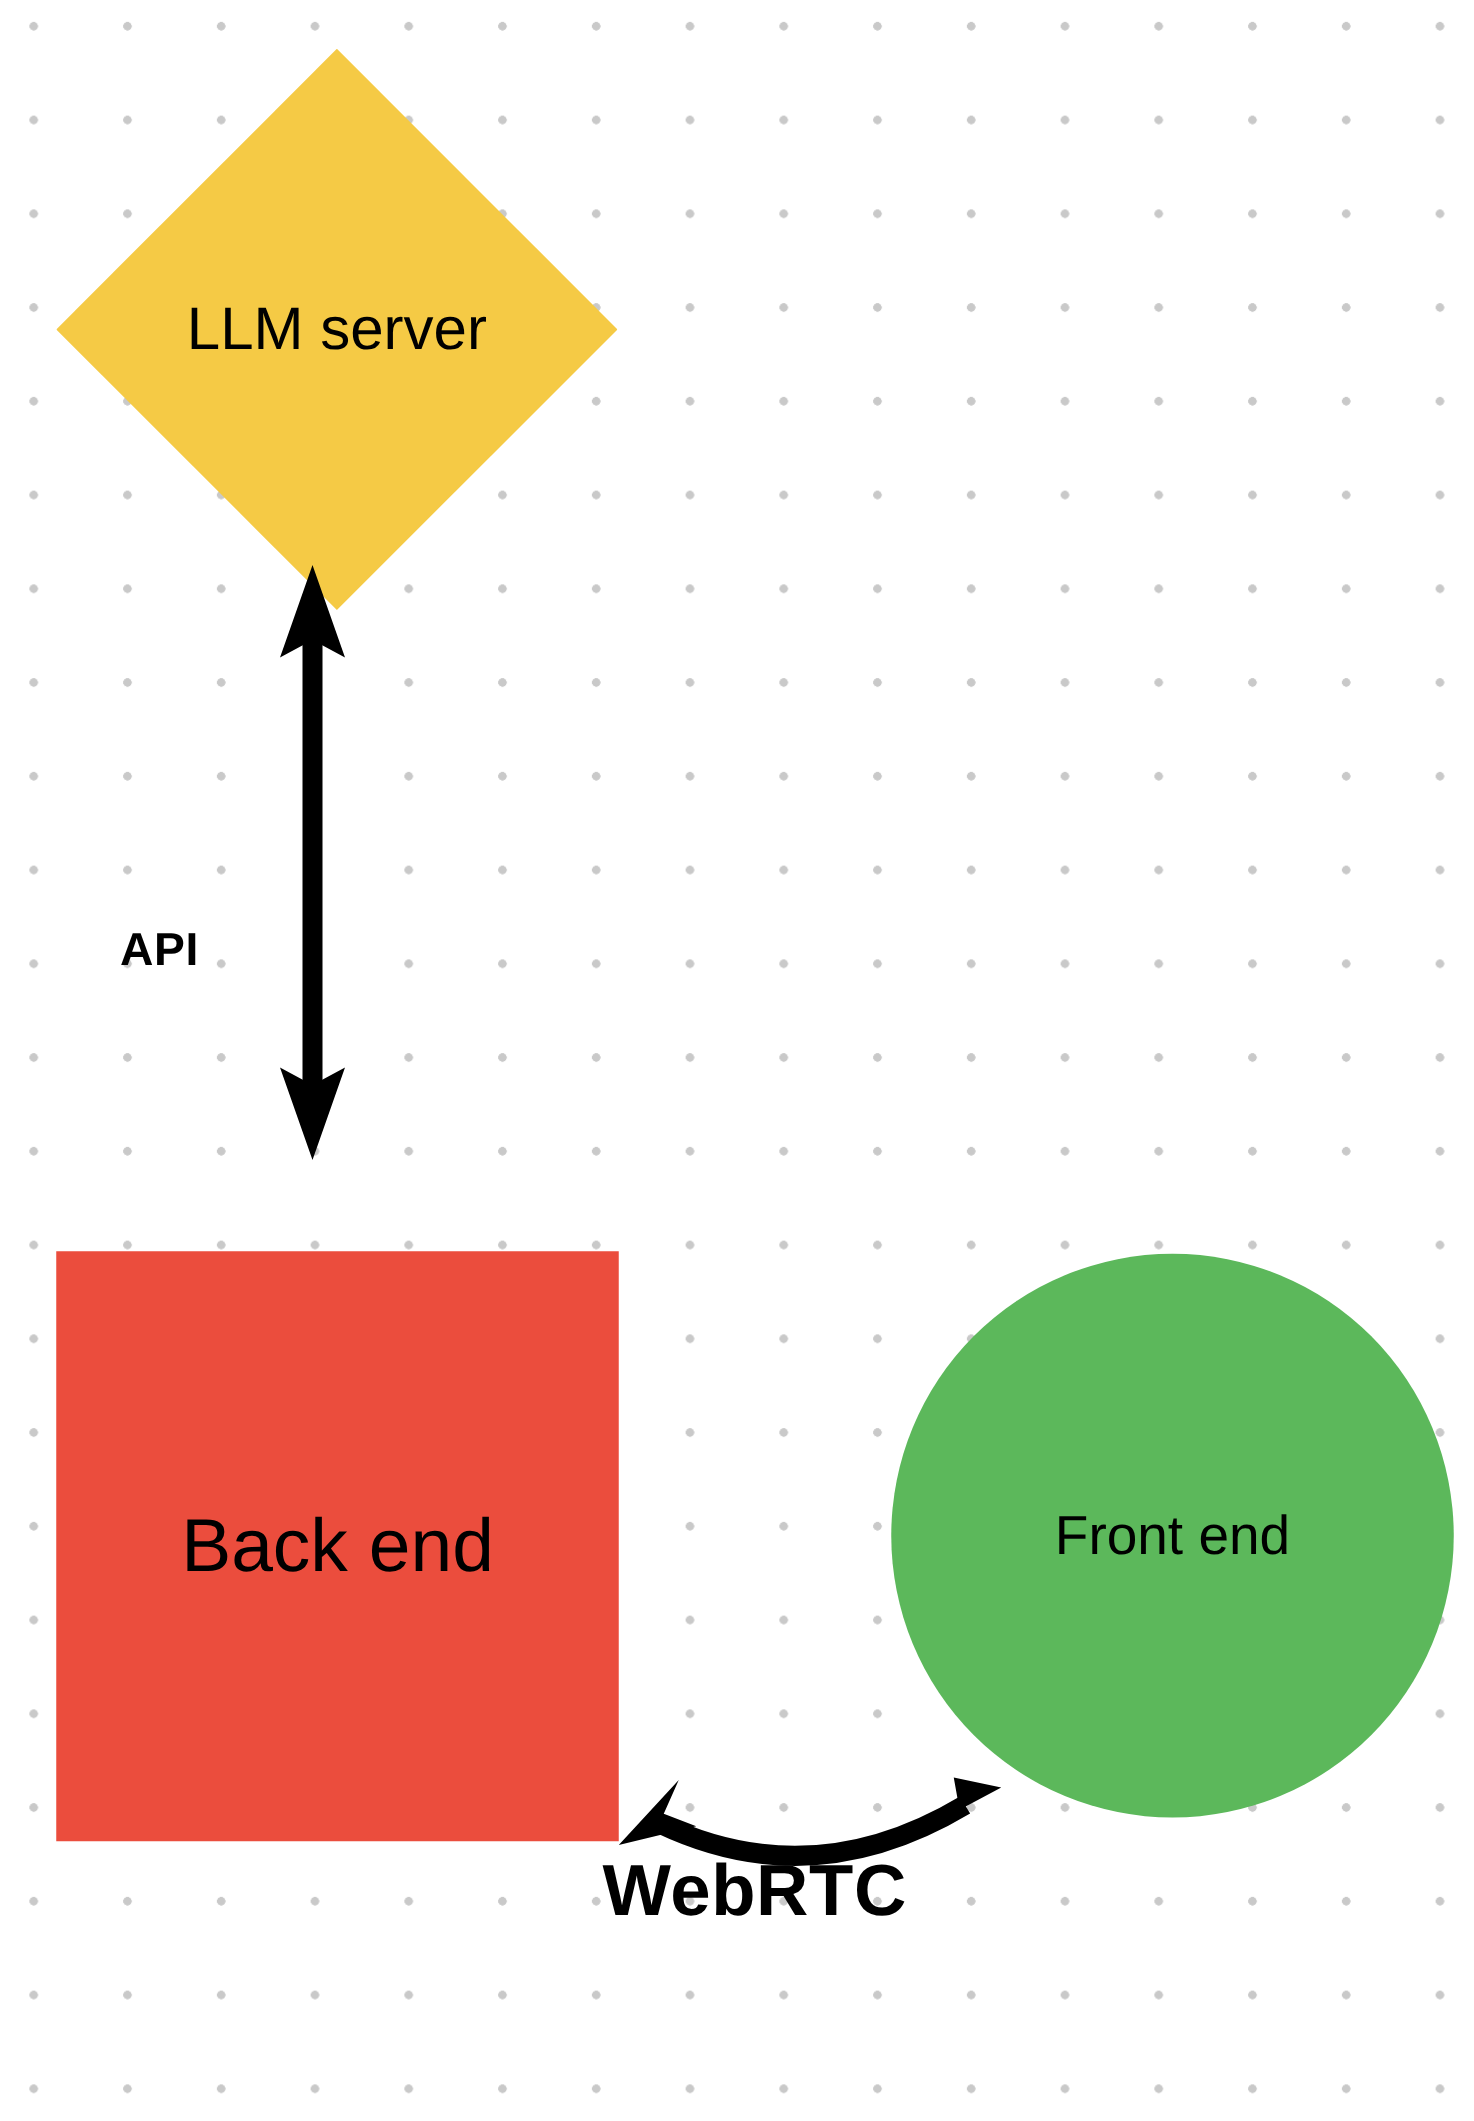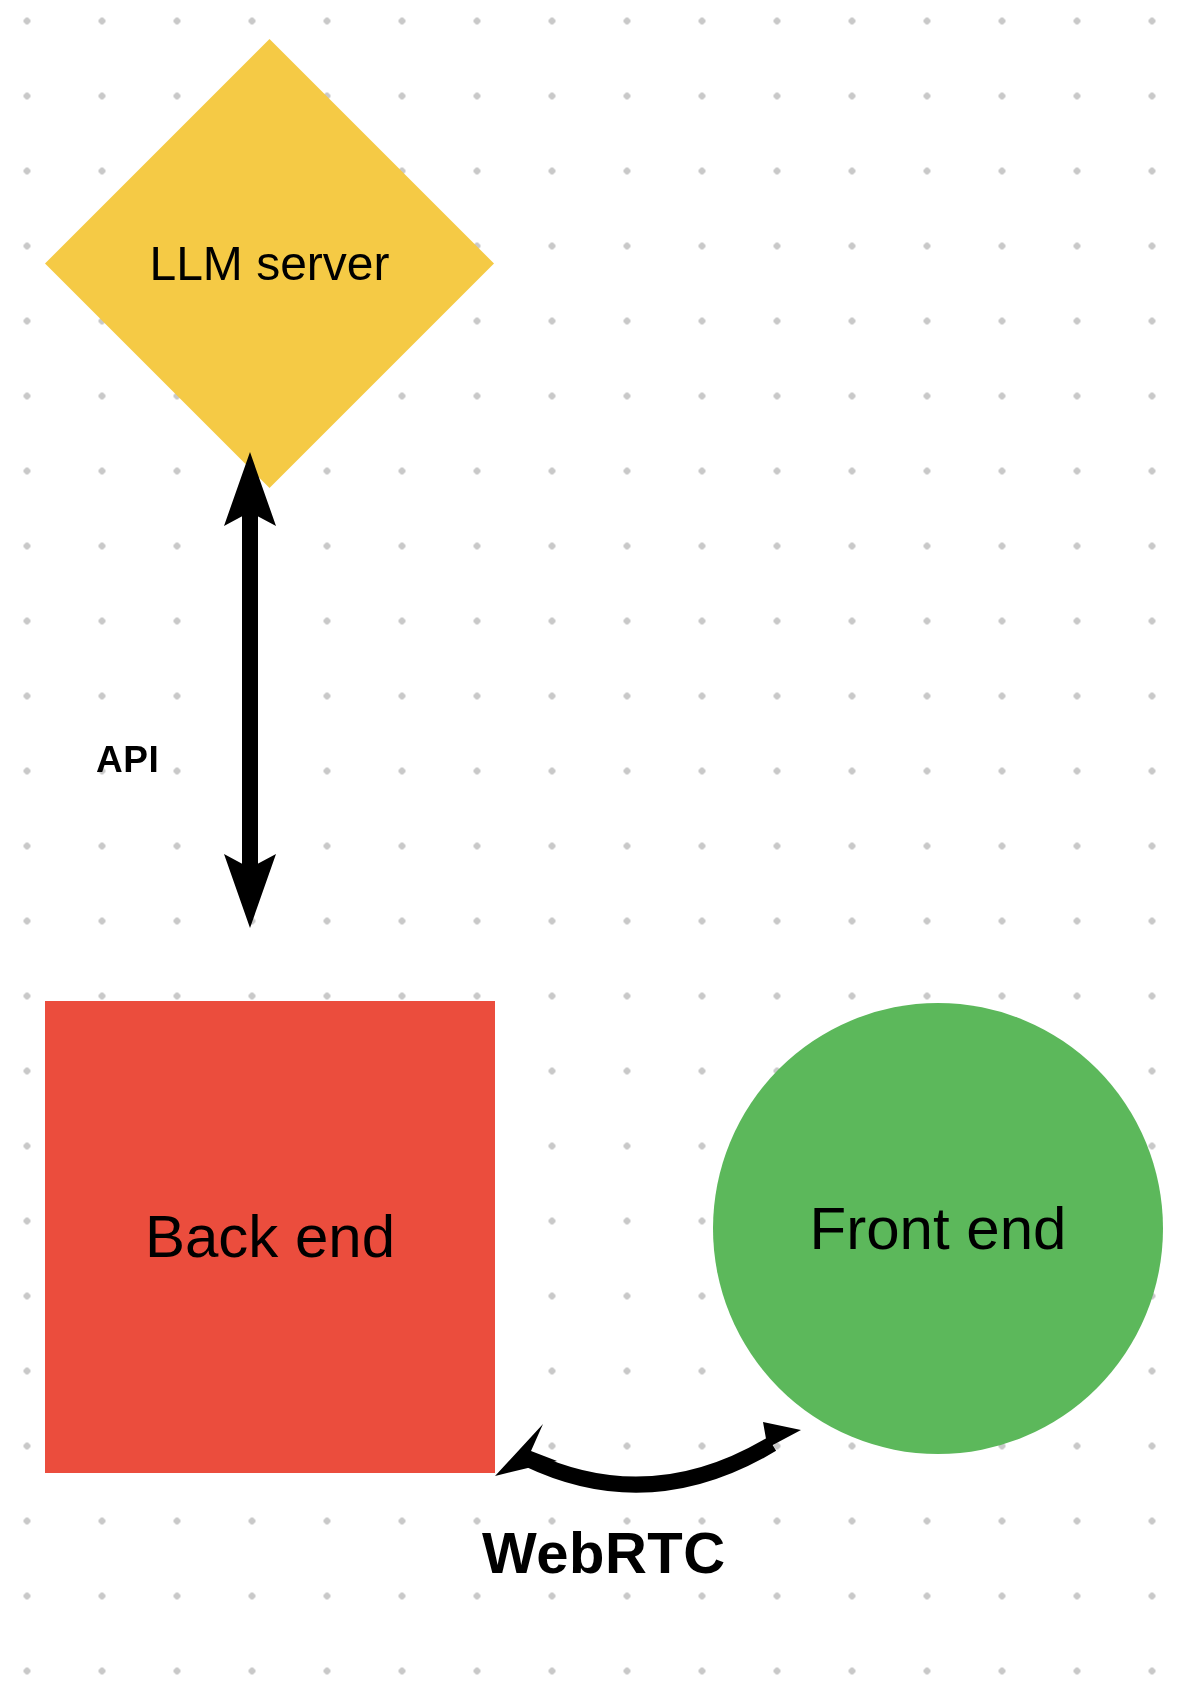--- a/index.html
+++ b/index.html
@@ -80,21 +80,21 @@
     height: 451px;
     background: #5CB85B;
     border-radius: 50%;
   }
   #frontend-label {
     left: 713px;
     top: 1174px;
     width: 450px;
     height: 110px;
     line-height: 110px;
-    font-size: 60px;
+    font-size: 44px;
   }
 
   
   .edge-label {
     position: absolute;
     color: #000000;
     font-weight: 700;
     white-space: nowrap;
     pointer-events: none;
   }
@@ -103,21 +103,20 @@
     top: 708px;
     font-size: 37px;
     letter-spacing: 0.5px;
     margin-top: 31px;
   }
   #webrtc-label {
     left: 482px;
     top: 1479px;
     font-size: 58px;
     letter-spacing: 0.5px;
-    margin-top: 40px;
   }
 
   
   #connectors {
     position: absolute;
     left: 0;
     top: 0;
     width: 1179px;
     height: 1697px;
     overflow: visible;

